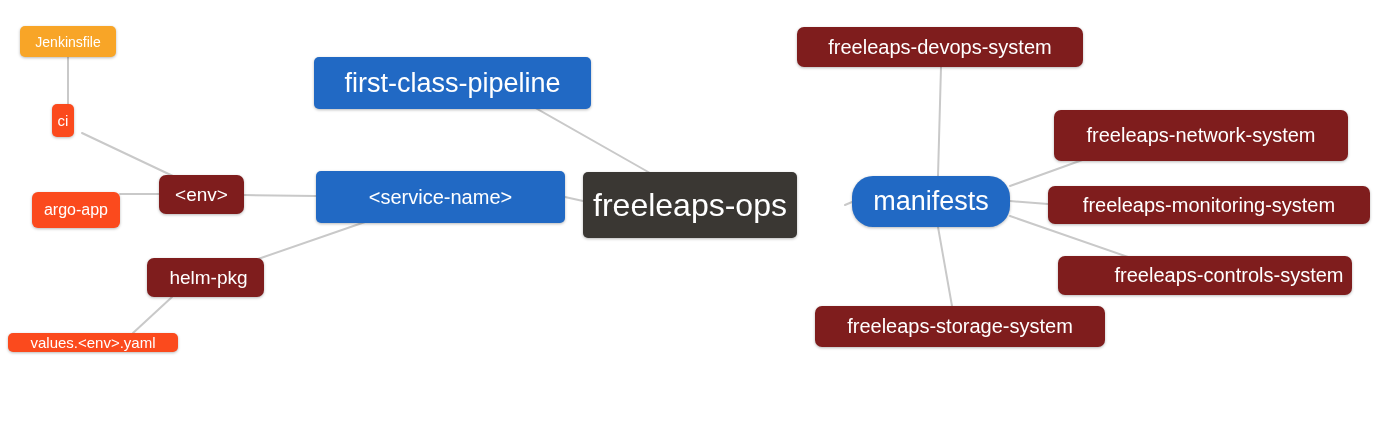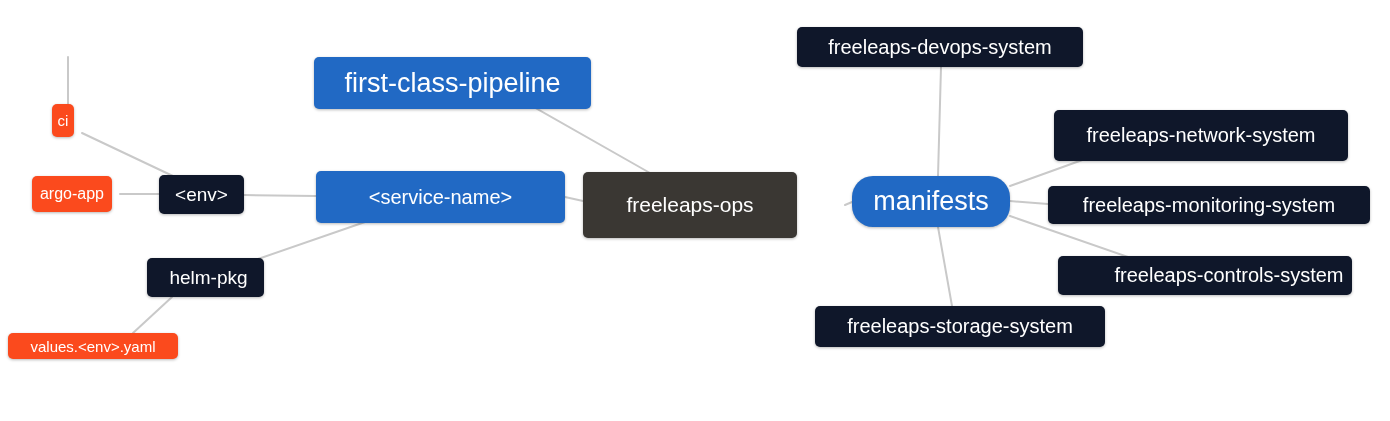--- a/index.html
+++ b/index.html
@@ -35,33 +35,33 @@
     color: #ffffff;
     border-radius: 5px;
     box-shadow: 0 1px 3px rgba(0,0,0,0.28);
     white-space: nowrap;
     box-sizing: border-box;
     cursor: pointer;
     user-select: none;
   }
   .orange { background: #f8a527; }
   .red    { background: #fb4a1d; }
-  .green  { background: #0f172a; }
+  .green  { background: #7f1d1d; border-radius: 7px; }
   .blue   { background: #2169c4; }
   .dark   { background: #3a3733; }
 
   .n-jenkinsfile { left: 20px;   top: 26px;  width: 96px;  height: 31px; font-size: 14px; }
   .n-ci          { left: 52px;   top: 104px; width: 22px;  height: 33px; font-size: 15px; }
-  .n-argo-app    { left: 32px;   top: 176px; width: 80px;  height: 36px; font-size: 16px; }
+  .n-argo-app    { left: 32px;   top: 192px; width: 88px;  height: 36px; font-size: 16px; border-radius: 6px; }
   .n-env         { left: 159px;  top: 175px; width: 85px;  height: 39px; font-size: 19px; }
   .n-helm-pkg    { left: 147px;  top: 258px; width: 117px; height: 39px; font-size: 19px; padding-left: 6px; }
-  .n-values      { left: 8px;    top: 333px; width: 170px; height: 26px; font-size: 15px; }
+  .n-values      { left: 8px;    top: 333px; width: 170px; height: 19px; font-size: 15px; }
   .n-pipeline    { left: 314px;  top: 37px;  width: 277px; height: 52px; font-size: 27px; margin-top: 20px; }
   .n-service     { left: 316px;  top: 171px; width: 249px; height: 52px; font-size: 20px; }
-  .n-ops         { left: 583px;  top: 172px; width: 214px; height: 66px; font-size: 21px; }
+  .n-ops         { left: 583px;  top: 172px; width: 214px; height: 66px; font-size: 32px; }
   .n-manifests   { left: 852px;  top: 176px; width: 158px; height: 51px; font-size: 27px; border-radius: 21px; }
   .n-devops      { left: 797px;  top: 27px;  width: 286px; height: 40px; font-size: 20px; }
   .n-network     { left: 1054px; top: 110px; width: 294px; height: 51px; font-size: 20px; }
   .n-monitoring  { left: 1048px; top: 186px; width: 322px; height: 38px; font-size: 20px; }
   .n-controls    { left: 1058px; top: 256px; width: 294px; height: 39px; font-size: 20px; padding-left: 48px; }
   .n-storage     { left: 815px;  top: 306px; width: 290px; height: 41px; font-size: 20px; }
 </style>
 </head>
 <body>
 
@@ -77,20 +77,21 @@
     <line x1="502" y1="89" x2="650" y2="173"></line>
     <line x1="565" y1="197" x2="583" y2="201"></line>
     <line x1="845" y1="205" x2="852" y2="202"></line>
     <line x1="938" y1="176" x2="941" y2="67"></line>
     <line x1="1010" y1="186" x2="1110" y2="150"></line>
     <line x1="1010" y1="201" x2="1048" y2="204"></line>
     <line x1="1010" y1="216" x2="1128" y2="257"></line>
     <line x1="938" y1="227" x2="952" y2="306"></line>
   </svg>
 
+  <div class="node orange n-jenkinsfile">Jenkinsfile</div>
   <div class="node red    n-ci">ci</div>
   <div class="node red    n-argo-app">argo-app</div>
   <div class="node green  n-env">&lt;env&gt;</div>
   <div class="node green  n-helm-pkg">helm-pkg</div>
   <div class="node red    n-values">values.&lt;env&gt;.yaml</div>
   <div class="node blue   n-pipeline">first-class-pipeline</div>
   <div class="node blue   n-service">&lt;service-name&gt;</div>
   <div class="node dark   n-ops">freeleaps-ops</div>
   <div class="node blue   n-manifests">manifests</div>
   <div class="node green  n-devops">freeleaps-devops-system</div>

